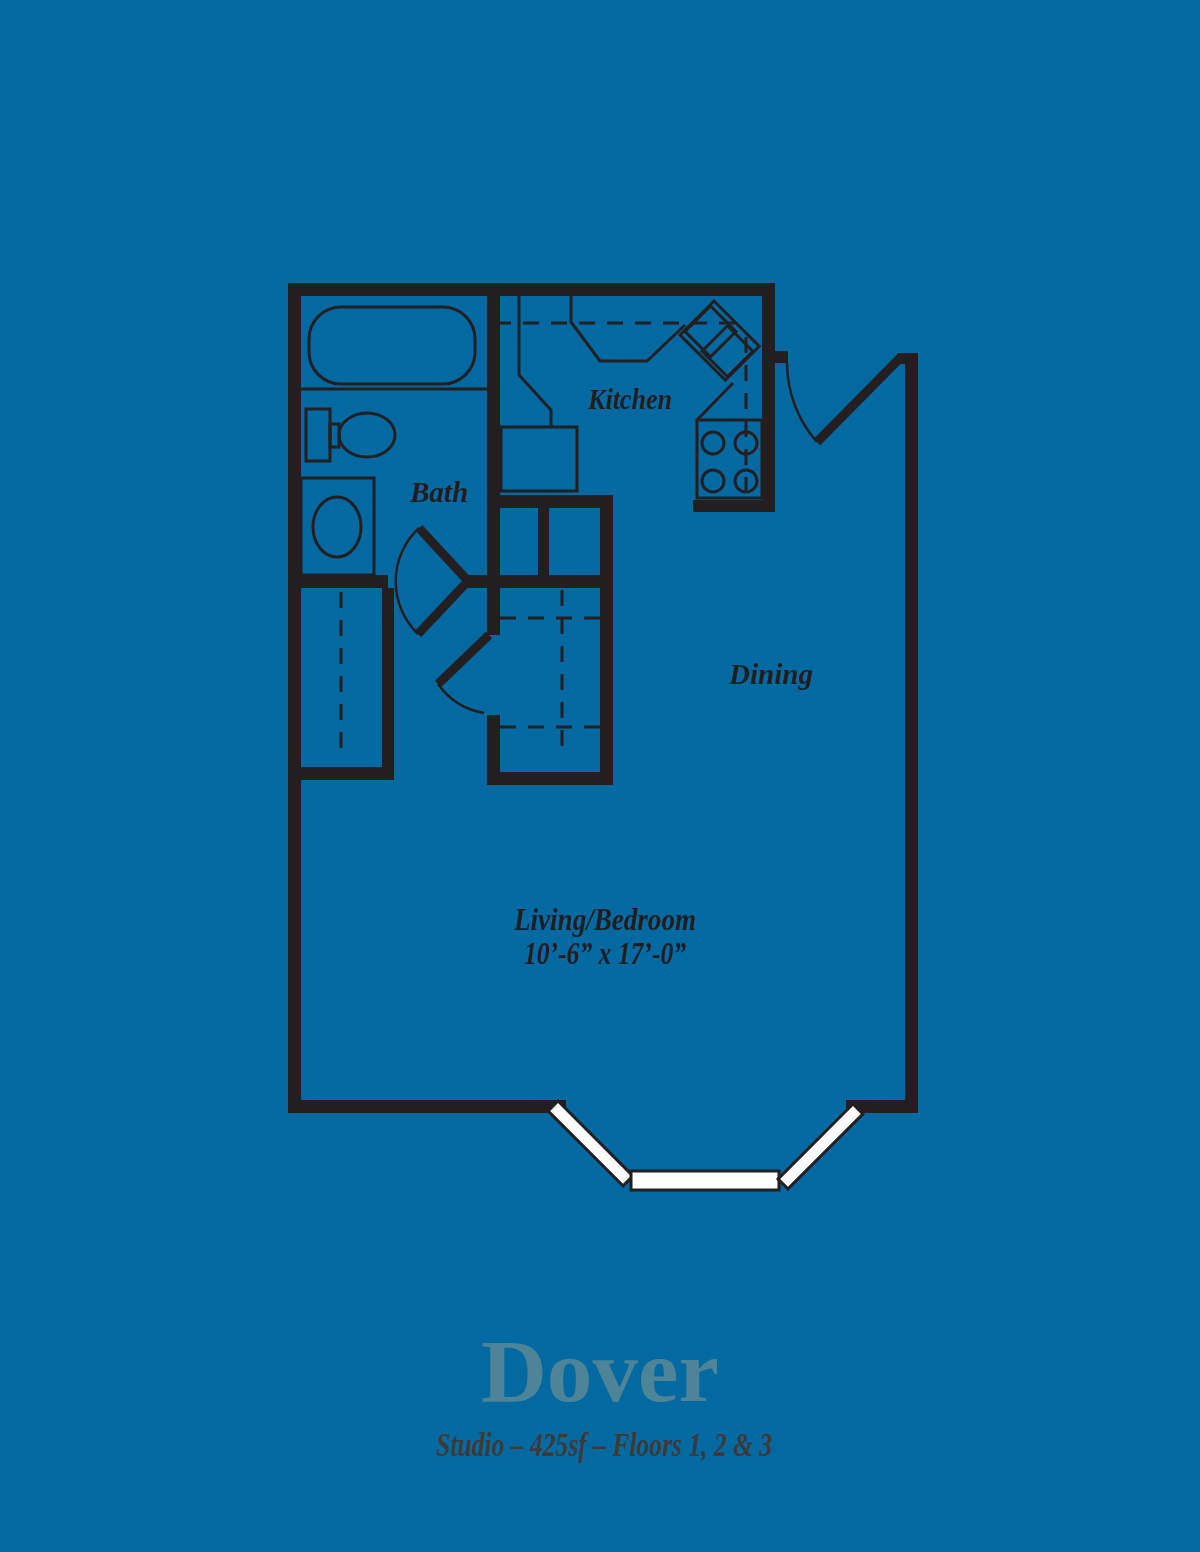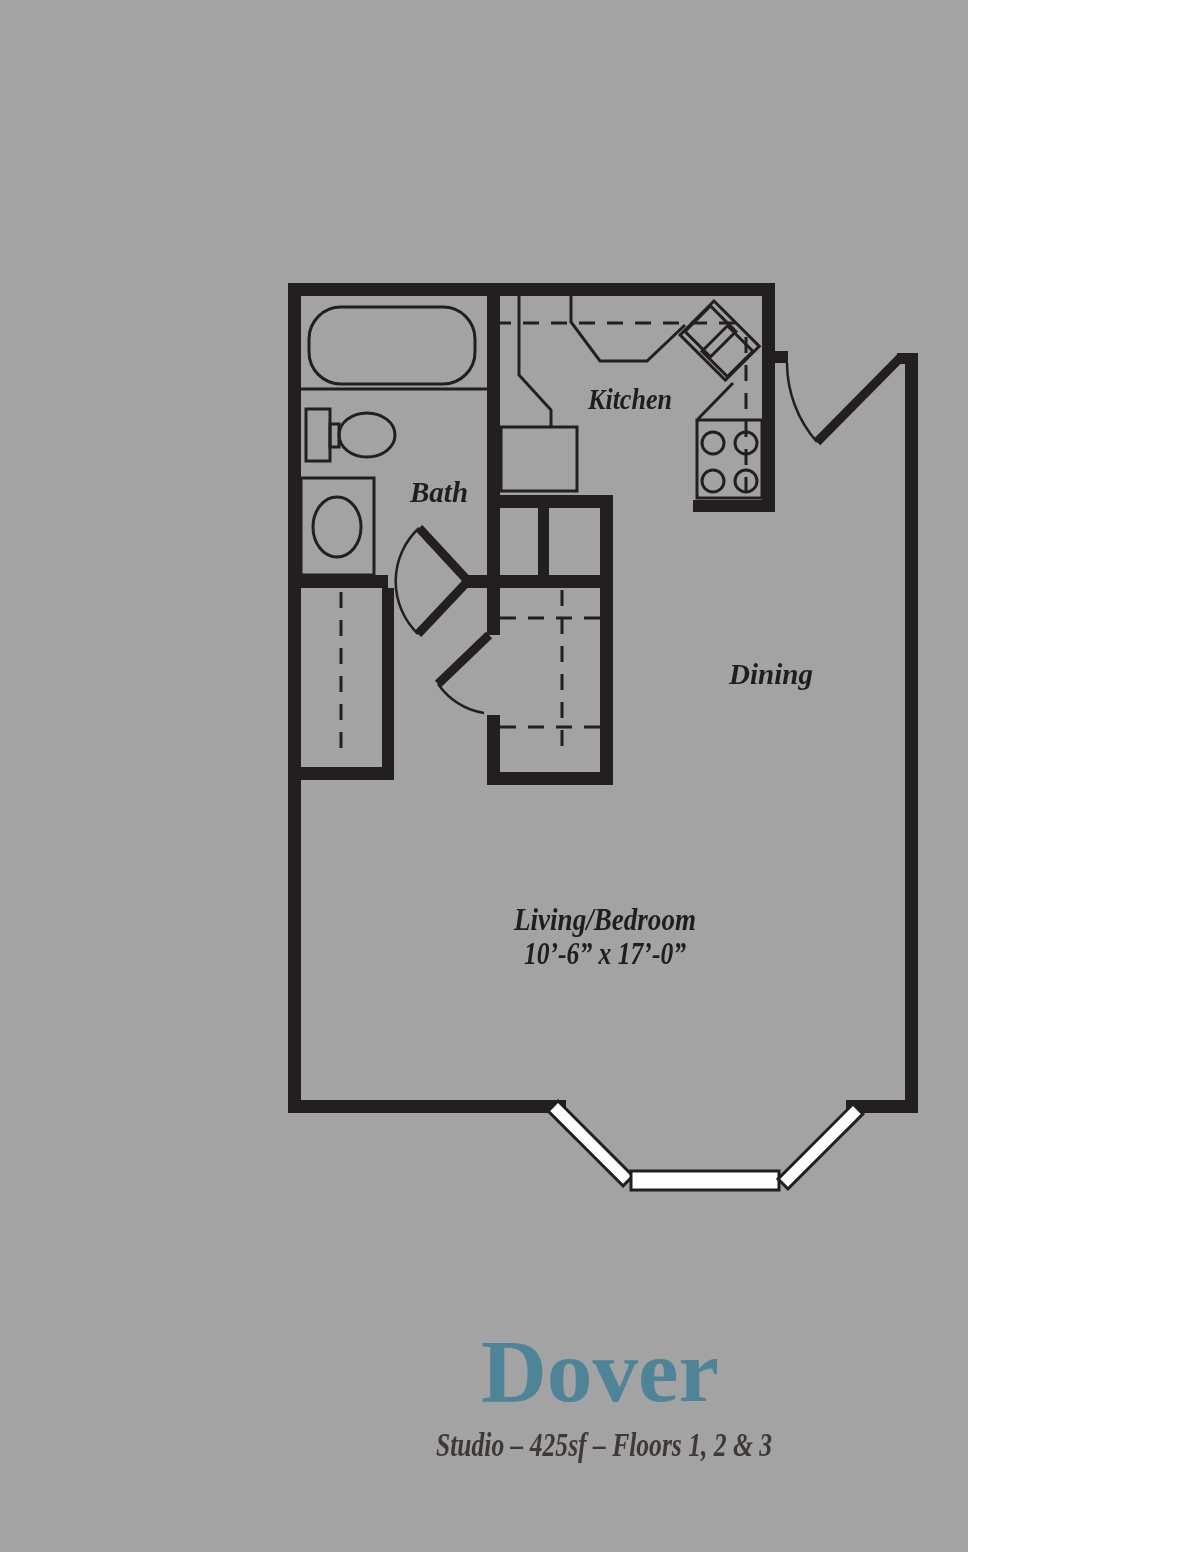--- a/index.html
+++ b/index.html
@@ -1,20 +1,20 @@
 <!DOCTYPE html>
 <html><head>
 <meta charset="utf-8">
 <style>
   html, body { margin: 0; padding: 0; background: #ffffff; }
   .page {
     position: relative;
-    width: 968px;
+    width: 1200px;
     height: 1552px;
-    background: #a3a3a3;
+    background: #0369a1;
     overflow: hidden;
     font-family: "Liberation Serif", "DejaVu Serif", serif;
   }
   svg { position: absolute; left: 0; top: 0; }
   .room-label {
     font-family: "Liberation Serif", "DejaVu Serif", serif;
     font-style: italic;
     font-weight: bold;
     fill: #211d1e;
   }

